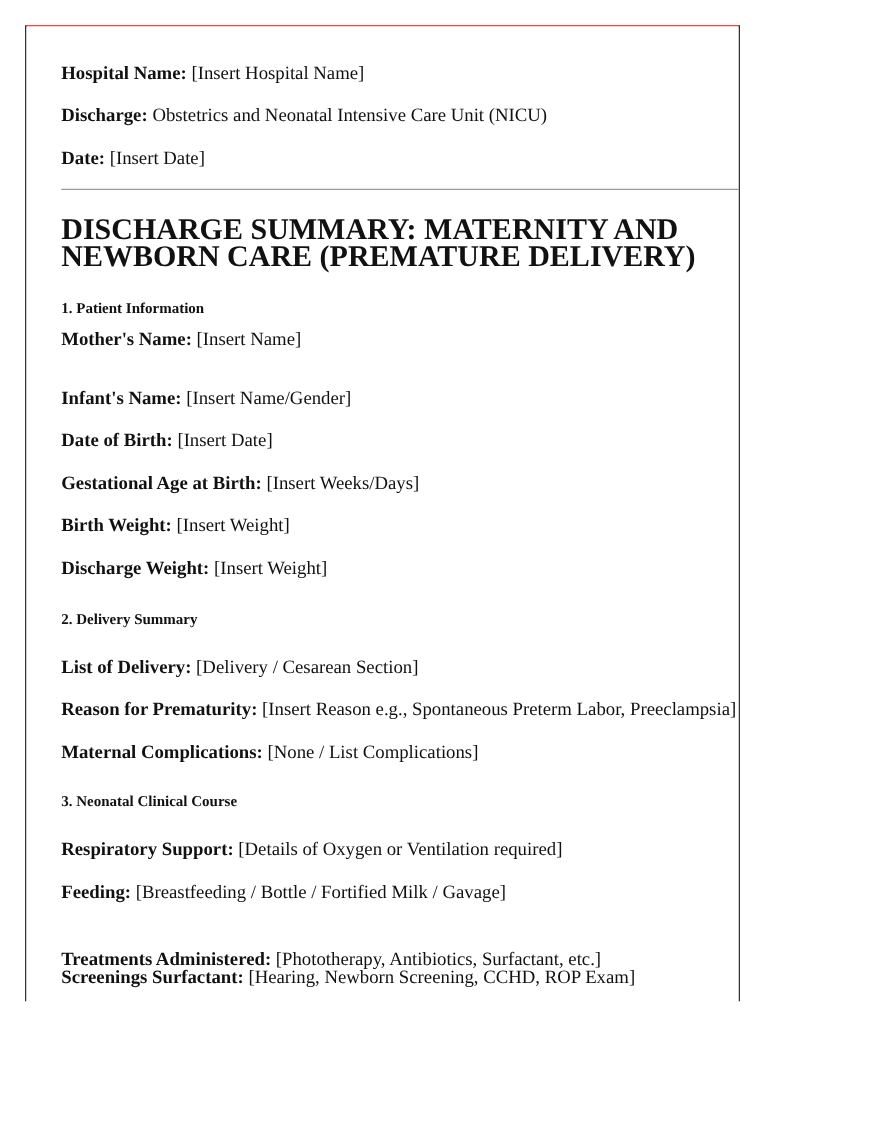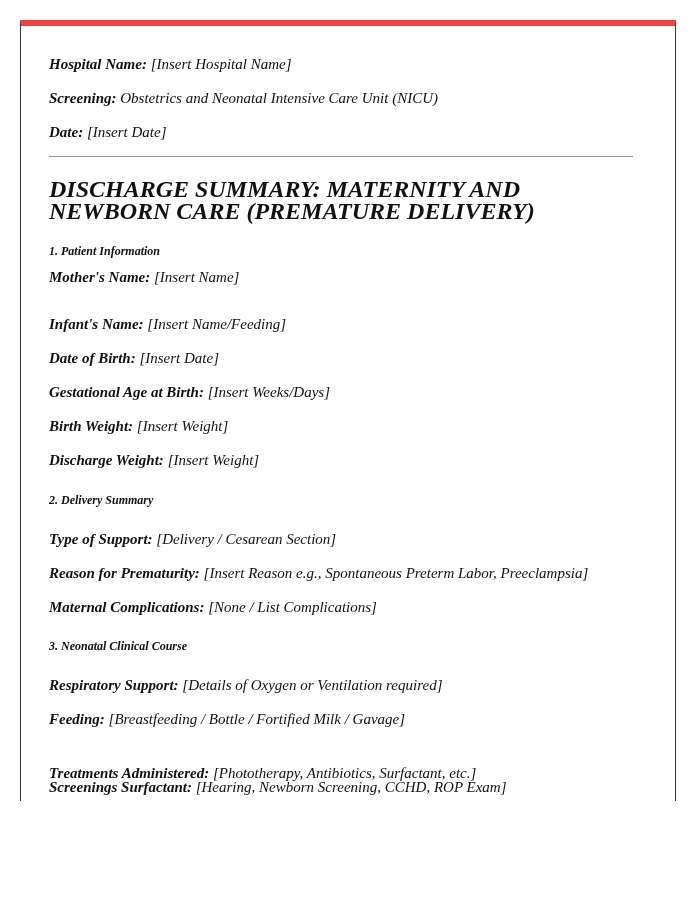--- a/index.html
+++ b/index.html
@@ -12,28 +12,27 @@
       height: 900px;
       position: relative;
       overflow: hidden;
       font-family: "Liberation Serif", serif;
       color: #111111;
     }
     .page-frame {
       position: absolute;
       left: 20px;
       top: 20px;
-      width: 656px;
+      width: 572px;
       height: 781px;
-      border-top: 6px solid #ef4444;
+      border-top: 1px solid #ef4444;
       border-left: 1px solid #333333;
       border-right: 1px solid #333333;
       box-sizing: border-box;
       overflow: hidden;
-      font-style: italic;
     }
     .content {
       position: absolute;
       left: 28px;
       top: 0;
       width: 584px;
     }
     .field {
       position: absolute;
       left: 0;
@@ -76,41 +75,41 @@
 <body>
 
 <div class="page-frame">
   <div class="content">
 
     <div class="field" style="top:29px;">
       <span class="label">Hospital Name:</span>
       <span class="value">[Insert Hospital Name]</span>
     </div>
     <div class="field" style="top:63px;">
-      <span class="label">Screening:</span>
+      <span class="label">Discharge:</span>
       <span class="value">Obstetrics and Neonatal Intensive Care Unit (NICU)</span>
     </div>
     <div class="field" style="top:97px;">
       <span class="label">Date:</span>
       <span class="value">[Insert Date]</span>
     </div>
 
     <div class="divider"></div>
 
     <h1 class="doc-title">DISCHARGE SUMMARY: MATERNITY AND NEWBORN CARE (PREMATURE DELIVERY)</h1>
 
     <h2 class="section-heading" style="top:216px;">1. Patient Information</h2>
 
     <div class="field" style="top:242px;">
       <span class="label">Mother's Name:</span>
       <span class="value">[Insert Name]</span>
     </div>
     <div class="field" style="top:289px;">
       <span class="label">Infant's Name:</span>
-      <span class="value">[Insert Name/Feeding]</span>
+      <span class="value">[Insert Name/Gender]</span>
     </div>
     <div class="field" style="top:323px;text-align:center;">
       <span class="label">Date of Birth:</span>
       <span class="value">[Insert Date]</span>
     </div>
     <div class="field" style="top:357px;">
       <span class="label">Gestational Age at Birth:</span>
       <span class="value">[Insert Weeks/Days]</span>
     </div>
     <div class="field" style="top:391px;">
@@ -118,21 +117,21 @@
       <span class="value">[Insert Weight]</span>
     </div>
     <div class="field" style="top:425px;">
       <span class="label">Discharge Weight:</span>
       <span class="value">[Insert Weight]</span>
     </div>
 
     <h2 class="section-heading" style="top:465px;">2. Delivery Summary</h2>
 
     <div class="field" style="top:504px;">
-      <span class="label">Type of Support:</span>
+      <span class="label">List of Delivery:</span>
       <span class="value">[Delivery / Cesarean Section]</span>
     </div>
     <div class="field" style="top:538px;">
       <span class="label">Reason for Prematurity:</span>
       <span class="value">[Insert Reason e.g., Spontaneous Preterm Labor, Preeclampsia]</span>
     </div>
     <div class="field" style="top:572px;">
       <span class="label">Maternal Complications:</span>
       <span class="value">[None / List Complications]</span>
     </div>

